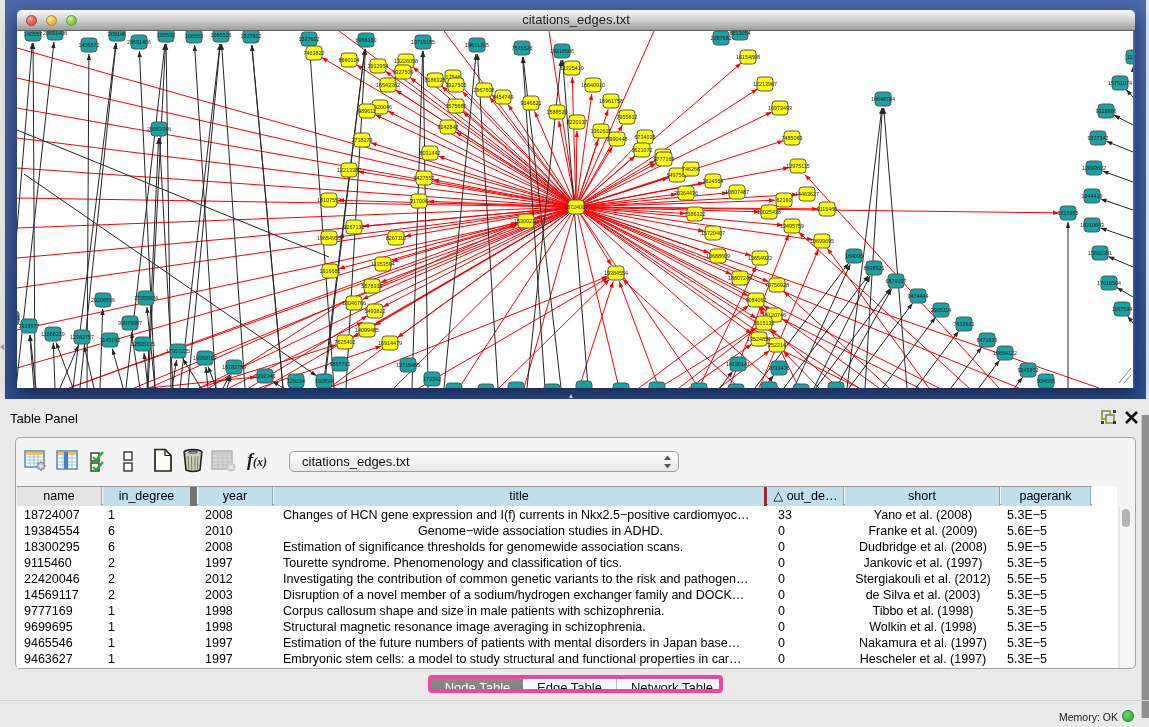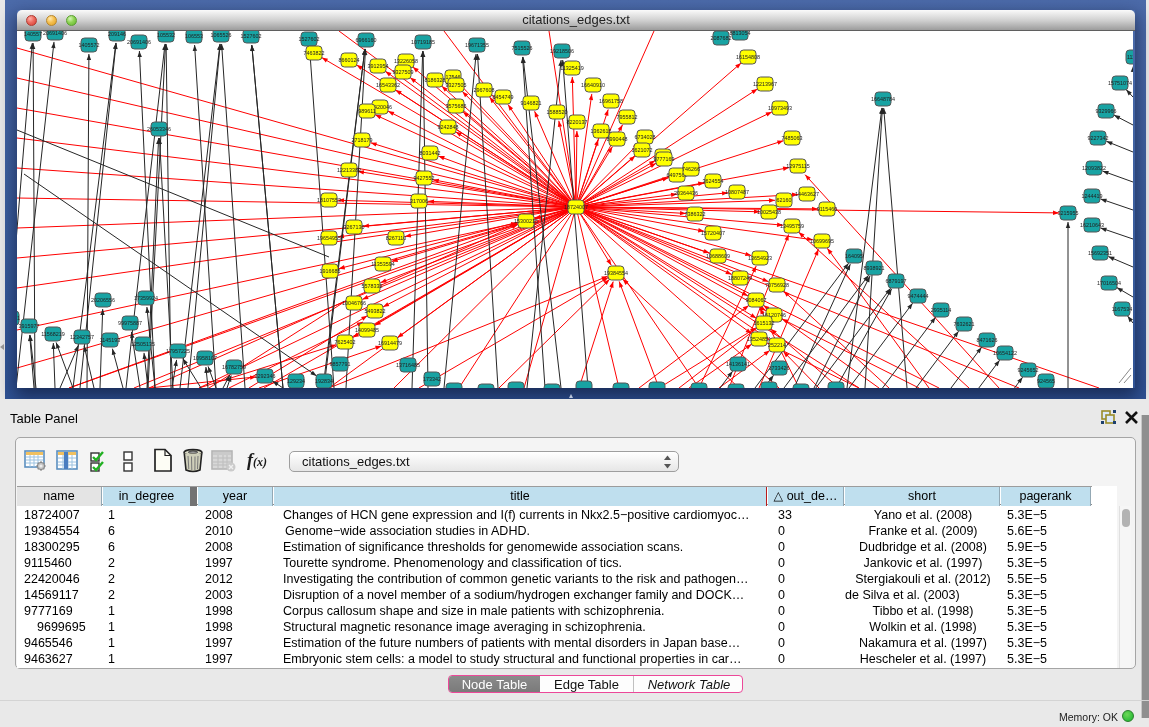--- a/index.html
+++ b/index.html
@@ -785,40 +785,40 @@
         <path d="M4.5 0.5 L8 5 L1 5 Z" fill="#555"></path>
         <path d="M4.5 13.5 L8 9 L1 9 Z" fill="#555"></path>
       </svg>
   </div>
 
   <div class="abs" style="left:17px;top:87px;width:1100px;height:182px;background:#fff;overflow:hidden;">
     <div class="abs" style="left:0;top:0;width:1075px;height:19px;font-size:12.5px;border-top:1px solid #9c9c9c;border-bottom:1px solid #8c8c8c;">
         <div style="position:absolute;left:0px;top:0;width:85px;height:19px;background:#e4e4e4;border-right:1px solid #93a8b4;text-align:center;line-height:19px">name</div>
         <div style="position:absolute;left:86px;top:0;width:94px;height:19px;background:#bfdfee;border-right:7px solid #737373;text-align:center;line-height:19px">in_degree</div>
         <div style="position:absolute;left:181px;top:0;width:75px;height:19px;background:#bfdfee;border-right:1px solid #93a8b4;text-align:center;line-height:19px">year</div>
-        <div style="position:absolute;left:257px;top:0;width:493px;height:19px;background:#bfdfee;border-right:1px solid #b91c1c;text-align:center;line-height:19px">title</div>
+        <div style="position:absolute;left:257px;top:0;width:493px;height:19px;background:#bfdfee;border-right:3px solid #b91c1c;text-align:center;line-height:19px">title</div>
         <div style="position:absolute;left:751px;top:0;width:76px;height:19px;background:#bfdfee;border-right:1px solid #93a8b4;text-align:center;line-height:19px">△ out_de…</div>
         <div style="position:absolute;left:828px;top:0;width:155px;height:19px;background:#bfdfee;border-right:1px solid #93a8b4;text-align:center;line-height:19px">short</div>
         <div style="position:absolute;left:984px;top:0;width:90px;height:19px;background:#bfdfee;border-right:1px solid #93a8b4;text-align:center;line-height:19px">pagerank</div>
       </div>
     <div class="abs" style="left:0;top:21.5px;width:1100px;height:162px;font-size:12.5px;">
         <div style="position:absolute;left:0;top:0px;width:1075px;height:16px">
           <div style="position:absolute;left:0px;top:0;width:86px;height:16px;padding-left:7px;text-align:left;overflow:hidden;white-space:nowrap">18724007</div>
           <div style="position:absolute;left:86px;top:0;width:95px;height:16px;padding-left:5px;text-align:left;overflow:hidden;white-space:nowrap">1</div>
           <div style="position:absolute;left:181px;top:0;width:76px;height:16px;padding-left:7px;text-align:left;overflow:hidden;white-space:nowrap">2008</div>
           <div style="position:absolute;left:257px;top:0;width:494px;height:16px;padding-left:9px;text-align:left;overflow:hidden;white-space:nowrap">Changes of HCN gene expression and I(f) currents in Nkx2.5−positive cardiomyoc…</div>
           <div style="position:absolute;left:751px;top:0;width:77px;height:16px;padding-left:10px;text-align:left;overflow:hidden;white-space:nowrap">33</div>
           <div style="position:absolute;left:828px;top:0;width:156px;height:16px;text-align:center;overflow:hidden;white-space:nowrap">Yano et al. (2008)</div>
           <div style="position:absolute;left:984px;top:0;width:91px;height:16px;padding-left:6px;text-align:left;overflow:hidden;white-space:nowrap">5.3E−5</div>
         </div>
         <div style="position:absolute;left:0;top:16px;width:1075px;height:16px">
           <div style="position:absolute;left:0px;top:0;width:86px;height:16px;padding-left:7px;text-align:left;overflow:hidden;white-space:nowrap">19384554</div>
           <div style="position:absolute;left:86px;top:0;width:95px;height:16px;padding-left:5px;text-align:left;overflow:hidden;white-space:nowrap">6</div>
           <div style="position:absolute;left:181px;top:0;width:76px;height:16px;padding-left:7px;text-align:left;overflow:hidden;white-space:nowrap">2010</div>
-          <div style="position:absolute;left:259px;top:0;width:494px;height:16px;padding-left:9px;text-align:left;overflow:hidden;white-space:nowrap">Genome−wide association studies in ADHD.</div>
+          <div style="position:absolute;left:272px;top:0;width:494px;height:16px;padding-left:9px;text-align:center;overflow:hidden;white-space:nowrap">Genome−wide association studies in ADHD.</div>
           <div style="position:absolute;left:751px;top:0;width:77px;height:16px;padding-left:10px;text-align:left;overflow:hidden;white-space:nowrap">0</div>
           <div style="position:absolute;left:828px;top:0;width:156px;height:16px;text-align:center;overflow:hidden;white-space:nowrap">Franke et al. (2009)</div>
           <div style="position:absolute;left:984px;top:0;width:91px;height:16px;padding-left:6px;text-align:left;overflow:hidden;white-space:nowrap">5.6E−5</div>
         </div>
         <div style="position:absolute;left:0;top:32px;width:1075px;height:16px">
           <div style="position:absolute;left:0px;top:0;width:86px;height:16px;padding-left:7px;text-align:left;overflow:hidden;white-space:nowrap">18300295</div>
           <div style="position:absolute;left:86px;top:0;width:95px;height:16px;padding-left:5px;text-align:left;overflow:hidden;white-space:nowrap">6</div>
           <div style="position:absolute;left:181px;top:0;width:76px;height:16px;padding-left:7px;text-align:left;overflow:hidden;white-space:nowrap">2008</div>
           <div style="position:absolute;left:257px;top:0;width:494px;height:16px;padding-left:9px;text-align:left;overflow:hidden;white-space:nowrap">Estimation of significance thresholds for genomewide association scans.</div>
           <div style="position:absolute;left:751px;top:0;width:77px;height:16px;padding-left:10px;text-align:left;overflow:hidden;white-space:nowrap">0</div>
@@ -842,34 +842,34 @@
           <div style="position:absolute;left:751px;top:0;width:77px;height:16px;padding-left:10px;text-align:left;overflow:hidden;white-space:nowrap">0</div>
           <div style="position:absolute;left:828px;top:0;width:156px;height:16px;text-align:center;overflow:hidden;white-space:nowrap">Stergiakouli et al. (2012)</div>
           <div style="position:absolute;left:984px;top:0;width:91px;height:16px;padding-left:6px;text-align:left;overflow:hidden;white-space:nowrap">5.5E−5</div>
         </div>
         <div style="position:absolute;left:0;top:80px;width:1075px;height:16px">
           <div style="position:absolute;left:0px;top:0;width:86px;height:16px;padding-left:7px;text-align:left;overflow:hidden;white-space:nowrap">14569117</div>
           <div style="position:absolute;left:86px;top:0;width:95px;height:16px;padding-left:5px;text-align:left;overflow:hidden;white-space:nowrap">2</div>
           <div style="position:absolute;left:181px;top:0;width:76px;height:16px;padding-left:7px;text-align:left;overflow:hidden;white-space:nowrap">2003</div>
           <div style="position:absolute;left:257px;top:0;width:494px;height:16px;padding-left:9px;text-align:left;overflow:hidden;white-space:nowrap">Disruption of a novel member of a sodium/hydrogen exchanger family and DOCK…</div>
           <div style="position:absolute;left:751px;top:0;width:77px;height:16px;padding-left:10px;text-align:left;overflow:hidden;white-space:nowrap">0</div>
-          <div style="position:absolute;left:828px;top:0;width:156px;height:16px;overflow:hidden;white-space:nowrap">de Silva et al. (2003)</div>
+          <div style="position:absolute;left:828px;top:0;width:156px;height:16px;text-align:center;overflow:hidden;white-space:nowrap">de Silva et al. (2003)</div>
           <div style="position:absolute;left:984px;top:0;width:91px;height:16px;padding-left:6px;text-align:left;overflow:hidden;white-space:nowrap">5.3E−5</div>
         </div>
         <div style="position:absolute;left:0;top:96px;width:1075px;height:16px">
           <div style="position:absolute;left:0px;top:0;width:86px;height:16px;padding-left:7px;text-align:left;overflow:hidden;white-space:nowrap">9777169</div>
           <div style="position:absolute;left:86px;top:0;width:95px;height:16px;padding-left:5px;text-align:left;overflow:hidden;white-space:nowrap">1</div>
           <div style="position:absolute;left:181px;top:0;width:76px;height:16px;padding-left:7px;text-align:left;overflow:hidden;white-space:nowrap">1998</div>
           <div style="position:absolute;left:257px;top:0;width:494px;height:16px;padding-left:9px;text-align:left;overflow:hidden;white-space:nowrap">Corpus callosum shape and size in male patients with schizophrenia.</div>
           <div style="position:absolute;left:751px;top:0;width:77px;height:16px;padding-left:10px;text-align:left;overflow:hidden;white-space:nowrap">0</div>
           <div style="position:absolute;left:828px;top:0;width:156px;height:16px;text-align:center;overflow:hidden;white-space:nowrap">Tibbo et al. (1998)</div>
           <div style="position:absolute;left:984px;top:0;width:91px;height:16px;padding-left:6px;text-align:left;overflow:hidden;white-space:nowrap">5.3E−5</div>
         </div>
         <div style="position:absolute;left:0;top:112px;width:1075px;height:16px">
-          <div style="position:absolute;left:0px;top:0;width:86px;height:16px;padding-left:20px;text-align:left;overflow:hidden;white-space:nowrap">9699695</div>
+          <div style="position:absolute;left:0px;top:0;width:86px;height:16px;padding-left:7px;text-align:left;overflow:hidden;white-space:nowrap">9699695</div>
           <div style="position:absolute;left:86px;top:0;width:95px;height:16px;padding-left:5px;text-align:left;overflow:hidden;white-space:nowrap">1</div>
           <div style="position:absolute;left:181px;top:0;width:76px;height:16px;padding-left:7px;text-align:left;overflow:hidden;white-space:nowrap">1998</div>
           <div style="position:absolute;left:257px;top:0;width:494px;height:16px;padding-left:9px;text-align:left;overflow:hidden;white-space:nowrap">Structural magnetic resonance image averaging in schizophrenia.</div>
           <div style="position:absolute;left:751px;top:0;width:77px;height:16px;padding-left:10px;text-align:left;overflow:hidden;white-space:nowrap">0</div>
           <div style="position:absolute;left:828px;top:0;width:156px;height:16px;text-align:center;overflow:hidden;white-space:nowrap">Wolkin et al. (1998)</div>
           <div style="position:absolute;left:984px;top:0;width:91px;height:16px;padding-left:6px;text-align:left;overflow:hidden;white-space:nowrap">5.3E−5</div>
         </div>
         <div style="position:absolute;left:0;top:128px;width:1075px;height:16px">
           <div style="position:absolute;left:0px;top:0;width:86px;height:16px;padding-left:7px;text-align:left;overflow:hidden;white-space:nowrap">9465546</div>
           <div style="position:absolute;left:86px;top:0;width:95px;height:16px;padding-left:5px;text-align:left;overflow:hidden;white-space:nowrap">1</div>
@@ -888,21 +888,21 @@
           <div style="position:absolute;left:828px;top:0;width:156px;height:16px;text-align:center;overflow:hidden;white-space:nowrap">Hescheler et al. (1997)</div>
           <div style="position:absolute;left:984px;top:0;width:91px;height:16px;padding-left:6px;text-align:left;overflow:hidden;white-space:nowrap">5.3E−5</div>
         </div>
       </div>
   </div>
 
   <div class="abs" style="left:1119px;top:107px;width:12px;height:162px;background:#f6f6f6;border-left:1px solid #e0e0e0;">
     <div class="abs" style="left:2px;top:3px;width:8px;height:18px;background:#b3b3b3;border-radius:4px;"></div>
   </div>
 
-  <div class="abs" style="left:428px;top:276px;width:295px;height:18px;border:1px solid #ec4899;border-radius:4px;background:#fdfdfd;font-size:13px;overflow:hidden;margin-left:20px;">
+  <div class="abs" style="left:428px;top:276px;width:295px;height:18px;border:4px solid #ec4899;border-radius:4px;background:#fdfdfd;font-size:13px;overflow:hidden;">
     <div class="abs" style="left:0;top:0;width:91px;height:18px;background:linear-gradient(#8b8b8b,#787878);color:#fff;text-align:center;line-height:17px;">Node Table</div>
     <div class="abs" style="left:91px;top:0;width:94px;height:18px;color:#111;text-align:center;line-height:17px;border-right:1px solid #c0c0c0;">Edge Table</div>
-    <div class="abs" style="left:185px;top:0;width:110px;height:18px;color:#111;text-align:center;line-height:17px;font-style:italic;">Network Table</div>
+    <div class="abs" style="left:185px;top:0;width:110px;height:18px;color:#111;text-align:center;line-height:17px;">Network Table</div>
   </div>
   <div class="abs" style="left:0;top:301px;width:1149px;border-top:1px solid #d4d4d4;"></div>
   <div class="abs" style="left:1059px;top:312px;font-size:10.5px;color:#222;">Memory: OK</div>
   <div class="abs" style="left:1122px;top:311px;width:12px;height:12px;border-radius:50%;background:radial-gradient(circle at 40% 35%,#6fd858,#2fbe3a 70%);border:1px solid #2a7d2a;"></div>
 </div>
 
 </body></html>

